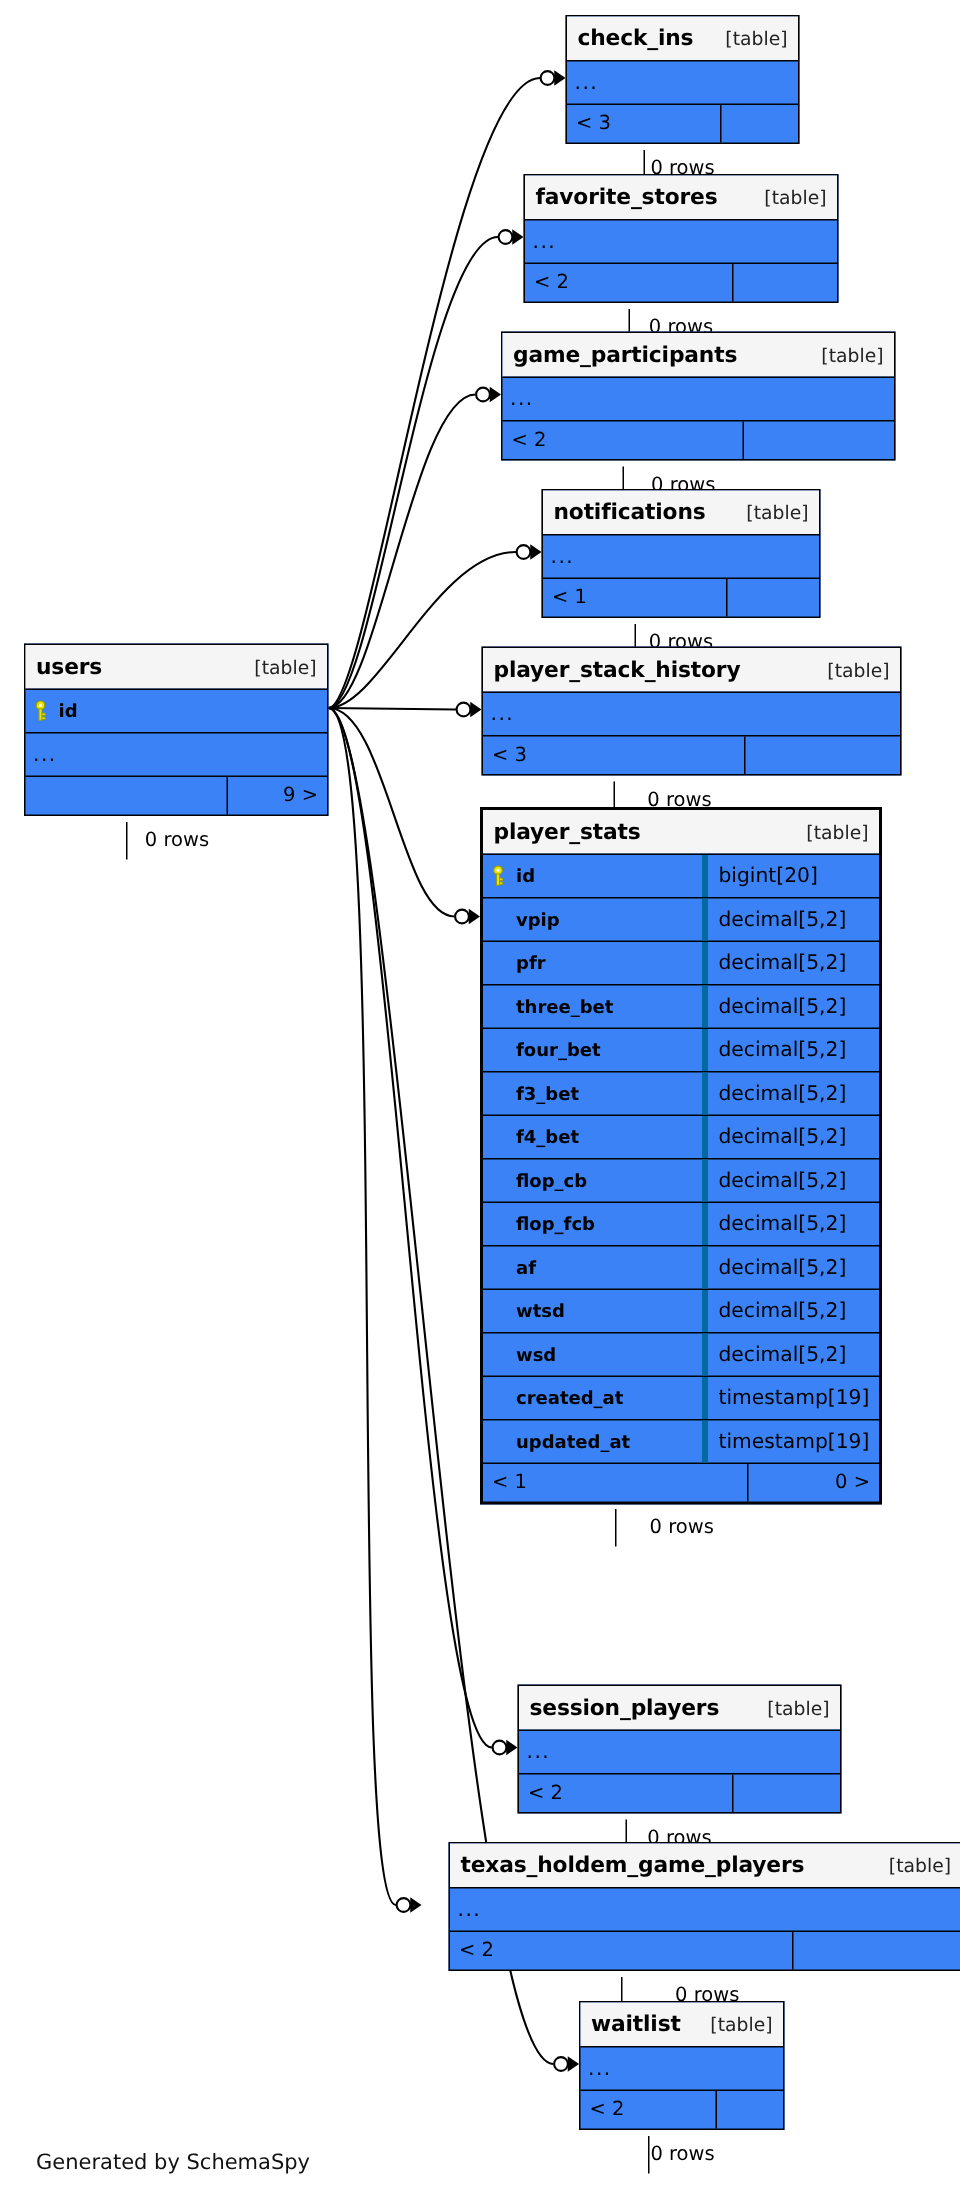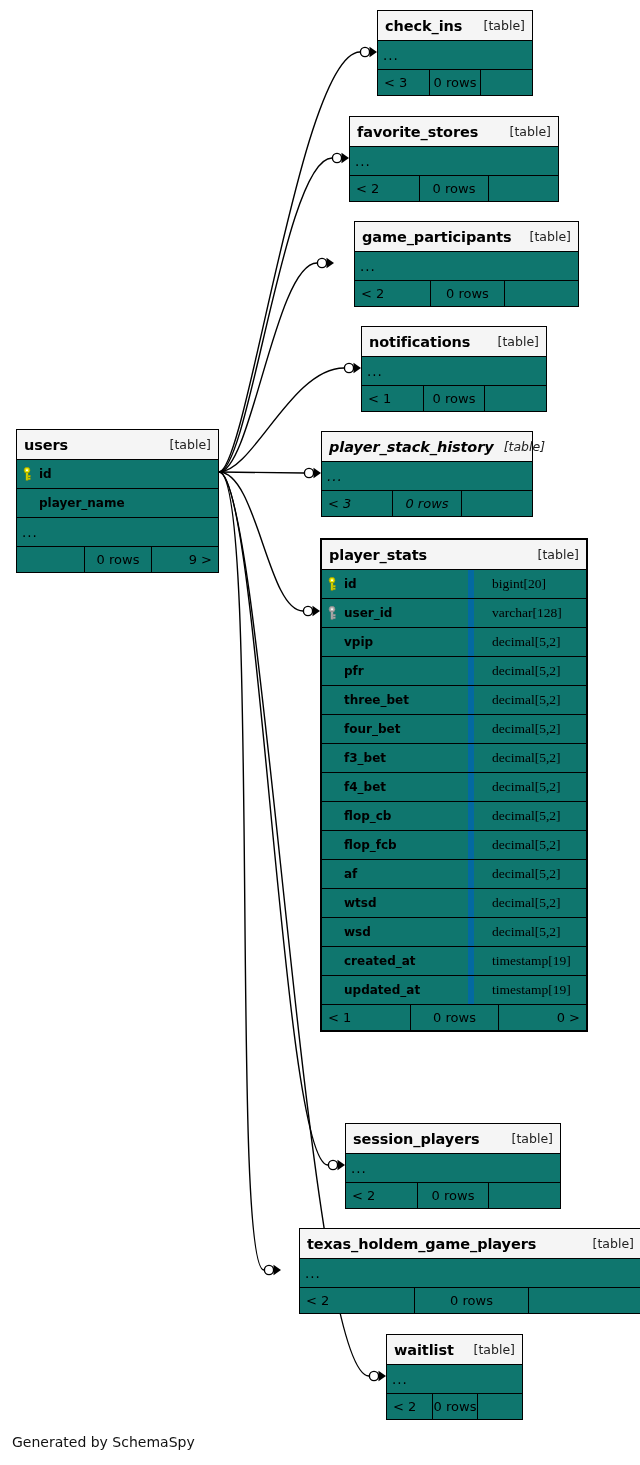--- a/index.html
+++ b/index.html
@@ -7,21 +7,21 @@
     width:640px;height:1465px;background:#ffffff;position:relative;
     font-family:"DejaVu Sans","Liberation Sans",sans-serif;
     -webkit-font-smoothing:antialiased;
   }
   #canvas{position:absolute;left:0;top:0;width:640px;height:1465px;overflow:hidden;}
   svg.edges{position:absolute;left:0;top:0;width:640px;height:1465px;pointer-events:none;}
 
   
   .node{
     position:absolute;
-    background:#0f766e;
+    background:#3b82f6;
     border:1px solid #000000;
     box-sizing:border-box;
     z-index:5;
   }
   .node.focal{border:2px solid #000000;}
 
   .trow{
     display:flex;
     border-top:1px solid #000000;
     box-sizing:border-box;
@@ -64,26 +64,25 @@
     white-space:nowrap;
     overflow:hidden;
     font-weight:bold;
   }
   .typecell{
     flex:0 0 auto;
     display:flex;
     align-items:center;
     font-size:13.5px;
     color:#000;
-    border-left:6px solid #0369a1;
-    padding-left:18px;
+    border-left:4px solid #0369a1;
+    padding-left:7px;
     box-sizing:border-box;
     height:100%;
     white-space:nowrap;
-    font-family:Liberation Serif, serif;
   }
   .keyslot{
     flex:0 0 20px;
     display:flex;align-items:center;justify-content:center;
     height:100%;
   }
   .indent{flex:0 0 20px;}
   .ellipsis{
     font-size:13.5px;color:#000;padding-left:5px;letter-spacing:1px;
   }
@@ -102,26 +101,26 @@
   }
   .fcell{
     display:flex;align-items:center;
     box-sizing:border-box;
     height:100%;
     padding:0 6px;
     white-space:nowrap;
   }
   .fcell + .fcell{border-left:1px solid #000;}
   .f-left{justify-content:flex-start;}
-  .f-center{justify-content:center;}
+  .f-center{justify-content:center;margin-top:30px;}
   .f-right{justify-content:flex-end;}
 
   .credit{
     position:absolute;
-    left:12px;top:1434px;
+    left:24px;top:1434px;
     font-size:14px;
     color:#111;
     white-space:nowrap;
   }
 </style>
 </head>
 <body>
 
 <div id="canvas">
 
@@ -190,21 +189,21 @@
         </div>
         <div class="trow">
           <span class="ellipsis">...</span>
         </div>
         <div class="tfoot">
           <span class="fcell f-left" style="width:69px">&lt; 2</span>
           <span class="fcell f-center" style="width:69px">0 rows</span>
           <span class="fcell f-right" style="width:70px"></span>
         </div>
       </div>
-      <div class="node" style="left: 354px; top: 221px; width: 225px;">
+      <div class="node" style="left: 334px; top: 221px; width: 263px;">
         <div class="thead">
           <span class="tname">game_participants</span>
           <span class="ttag">[table]</span>
         </div>
         <div class="trow">
           <span class="ellipsis">...</span>
         </div>
         <div class="tfoot">
           <span class="fcell f-left" style="width:80px">&lt; 2</span>
           <span class="fcell f-center" style="width:80px">0 rows</span>
@@ -218,21 +217,21 @@
         </div>
         <div class="trow">
           <span class="ellipsis">...</span>
         </div>
         <div class="tfoot">
           <span class="fcell f-left" style="width:61px">&lt; 1</span>
           <span class="fcell f-center" style="width:61px">0 rows</span>
           <span class="fcell f-right" style="width:62px"></span>
         </div>
       </div>
-      <div class="node" style="left: 321px; top: 431px; width: 212px; font-style: italic;">
+      <div class="node" style="left: 321px; top: 431px; width: 280px;">
         <div class="thead">
           <span class="tname">player_stack_history</span>
           <span class="ttag">[table]</span>
         </div>
         <div class="trow">
           <span class="ellipsis">...</span>
         </div>
         <div class="tfoot">
           <span class="fcell f-left" style="width:87px">&lt; 3</span>
           <span class="fcell f-center" style="width:87px">0 rows</span>
@@ -248,24 +247,20 @@
           <span class="keyslot">
             <svg class="key" viewBox="0 0 10 14">
               <circle cx="5" cy="3.2" r="2.9" fill="#e6e600" stroke="#9a9a00" stroke-width="0.8"></circle>
               <circle cx="5" cy="3.2" r="1.0" fill="#ffffff"></circle>
               <rect x="4.0" y="5.6" width="2.0" height="7.6" fill="#e6e600" stroke="#9a9a00" stroke-width="0.6"></rect>
               <rect x="6.0" y="8.4" width="2.2" height="1.6" fill="#e6e600" stroke="#9a9a00" stroke-width="0.6"></rect>
               <rect x="6.0" y="11.0" width="2.2" height="1.6" fill="#e6e600" stroke="#9a9a00" stroke-width="0.6"></rect>
             </svg>
           </span>
           <span class="colcell" style="padding-left:2px">id</span>
-        </div>
-        <div class="trow">
-          <span class="indent"></span>
-          <span class="colcell" style="padding-left:2px">player_name</span>
         </div>
         <div class="trow">
           <span class="ellipsis">...</span>
         </div>
         <div class="tfoot">
           <span class="fcell f-left" style="width:67px"></span>
           <span class="fcell f-center" style="width:67px">0 rows</span>
           <span class="fcell f-right" style="width:67px">9 &gt;</span>
         </div>
       </div>
@@ -281,33 +276,20 @@
               <circle cx="5" cy="3.2" r="1.0" fill="#ffffff"></circle>
               <rect x="4.0" y="5.6" width="2.0" height="7.6" fill="#e6e600" stroke="#9a9a00" stroke-width="0.6"></rect>
               <rect x="6.0" y="8.4" width="2.2" height="1.6" fill="#e6e600" stroke="#9a9a00" stroke-width="0.6"></rect>
               <rect x="6.0" y="11.0" width="2.2" height="1.6" fill="#e6e600" stroke="#9a9a00" stroke-width="0.6"></rect>
             </svg>
           </span>
           <span class="colcell" style="padding-left:2px">id</span>
           <span class="typecell" style="width:118px">bigint[20]</span>
         </div>
         <div class="trow">
-          <span class="keyslot">
-            <svg class="key" viewBox="0 0 10 14">
-              <circle cx="5" cy="3.2" r="2.9" fill="#b3b3b3" stroke="#8a8a8a" stroke-width="0.8"></circle>
-              <circle cx="5" cy="3.2" r="1.0" fill="#ffffff"></circle>
-              <rect x="4.0" y="5.6" width="2.0" height="7.6" fill="#b3b3b3" stroke="#8a8a8a" stroke-width="0.6"></rect>
-              <rect x="6.0" y="8.4" width="2.2" height="1.6" fill="#b3b3b3" stroke="#8a8a8a" stroke-width="0.6"></rect>
-              <rect x="6.0" y="11.0" width="2.2" height="1.6" fill="#b3b3b3" stroke="#8a8a8a" stroke-width="0.6"></rect>
-            </svg>
-          </span>
-          <span class="colcell" style="padding-left:2px">user_id</span>
-          <span class="typecell" style="width:118px">varchar[128]</span>
-        </div>
-        <div class="trow">
           <span class="indent"></span>
           <span class="colcell" style="padding-left:2px">vpip</span>
           <span class="typecell" style="width:118px">decimal[5,2]</span>
         </div>
         <div class="trow">
           <span class="indent"></span>
           <span class="colcell" style="padding-left:2px">pfr</span>
           <span class="typecell" style="width:118px">decimal[5,2]</span>
         </div>
         <div class="trow">

